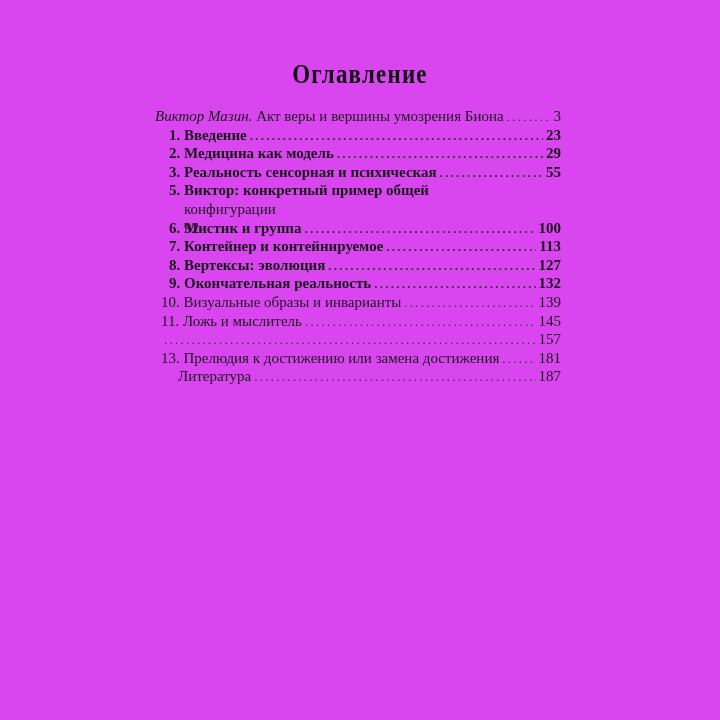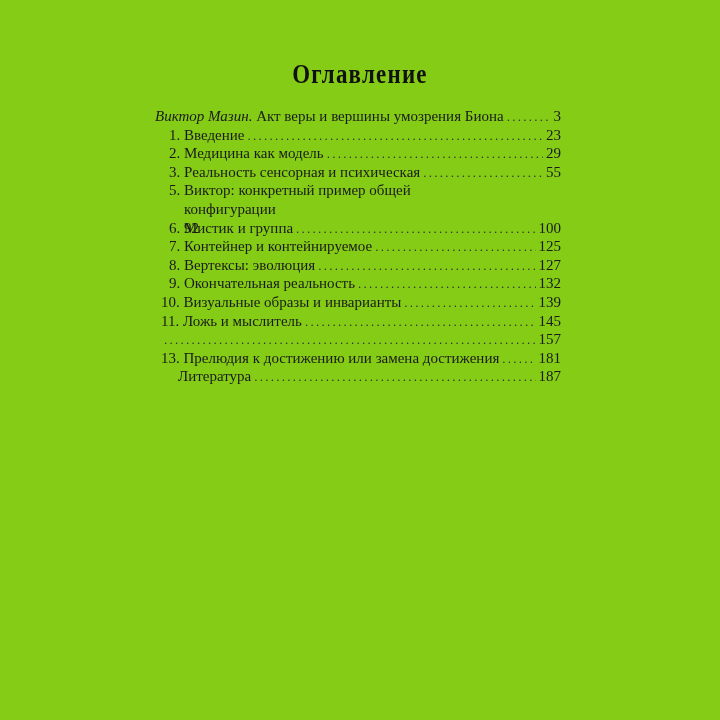--- a/index.html
+++ b/index.html
@@ -12,21 +12,21 @@
       height: 720px;
       position: relative;
       overflow: hidden;
       font-family: "Liberation Serif", "DejaVu Serif", serif;
       color: #1a1a1a;
     }
     .page {
       position: absolute;
       left: 0; top: 0;
       width: 720px; height: 720px;
-      background: #84cc16;
+      background: #d946ef;
     }
     .title {
       position: absolute;
       top: 58px;
       left: 0;
       width: 720px;
       text-align: center;
       font-family: "Liberation Serif", "DejaVu Serif", serif;
       font-weight: bold;
       font-size: 28px;
@@ -67,21 +67,21 @@
       content: ". . . . . . . . . . . . . . . . . . . . . . . . . . . . . . . . . . . . . . . . . . . . . . . . . . . . . . . . . . . . . . . . . . . . . . . . . . . . . . .";
       letter-spacing: -0.5px;
     }
     .row .page-num {
       flex: 0 0 auto;
       text-align: right;
     }
     .row.noleader .label { flex: 1 1 auto; }
     .author { font-style: italic; }
     .ind0 { padding-left: 4px; }
-    .ind1 { padding-left: 18px; }
+    .ind1 { padding-left: 18px; font-weight: bold; }
     .ind10 { padding-left: 10px; }
     .ind-cont { padding-left: 30px; flex-direction: column; }
     .ind-lit { padding-left: 27px; }
   </style>
 </head>
 <body>
 
 <div class="page">
 
   <div class="title">Оглавление</div>
@@ -124,21 +124,21 @@
 
     <div class="row ind1">
       <span class="label"><span class="num">6.</span> <span>Мистик и группа</span></span>
       <span class="dots"></span>
       <span class="page-num">100</span>
     </div>
 
     <div class="row ind1">
       <span class="label"><span class="num">7.</span> <span>Контейнер и контейнируемое</span></span>
       <span class="dots"></span>
-      <span class="page-num">125</span>
+      <span class="page-num">113</span>
     </div>
 
     <div class="row ind1">
       <span class="label"><span class="num">8.</span> <span>Вертексы: эволюция</span></span>
       <span class="dots"></span>
       <span class="page-num">127</span>
     </div>
 
     <div class="row ind1">
       <span class="label"><span class="num">9.</span> <span>Окончательная реальность</span></span>

